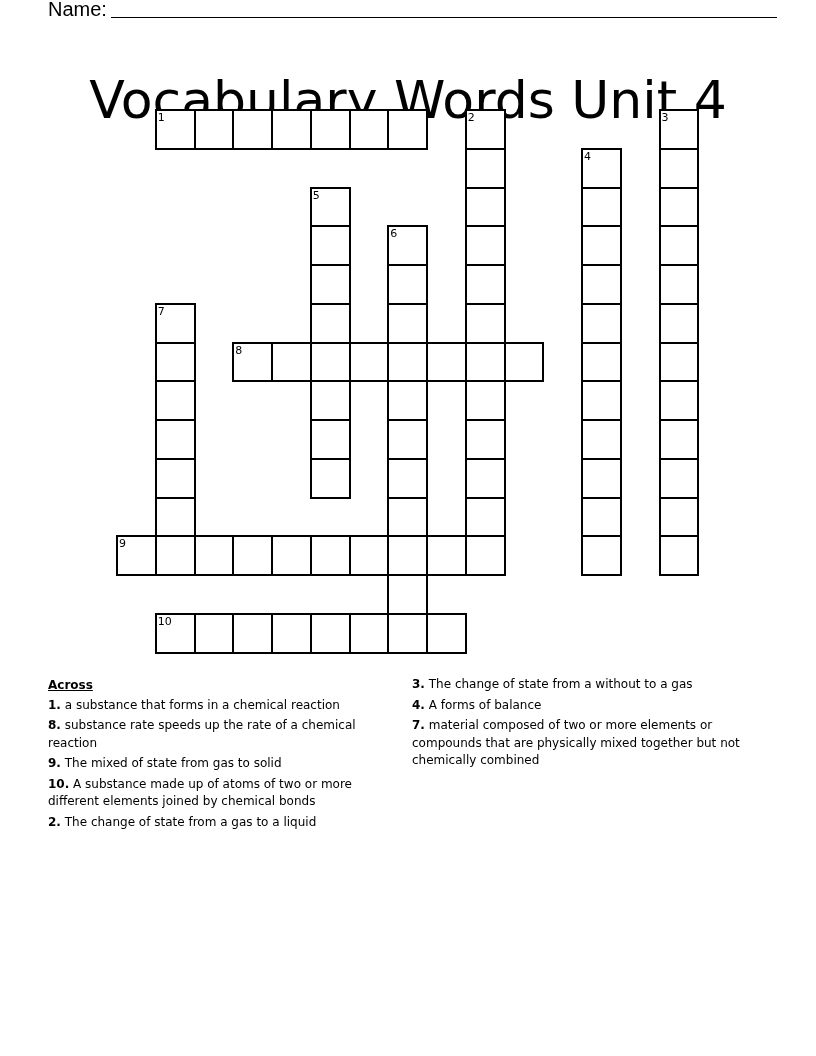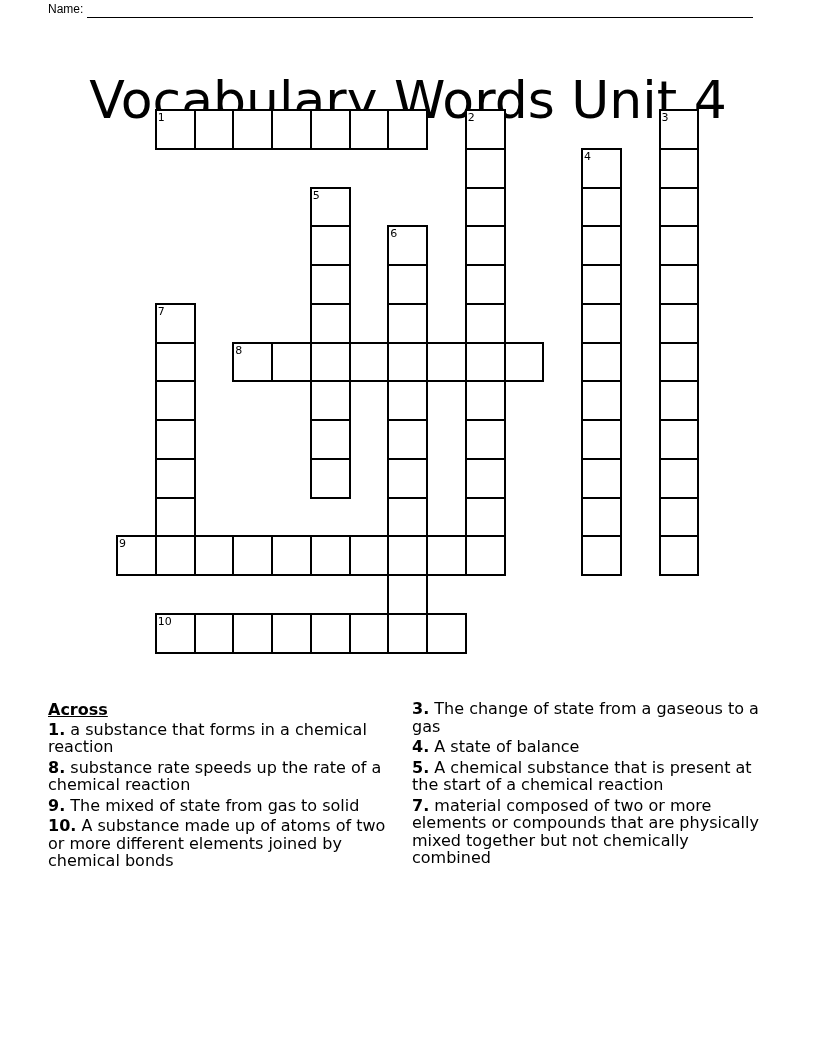--- a/index.html
+++ b/index.html
@@ -1,23 +1,23 @@
 <!DOCTYPE html>
 <html><head>
 <meta charset="utf-8">
 <style>
   html, body { margin: 0; padding: 0; background: #ffffff; }
   body { width: 816px; height: 1056px; position: relative; overflow: hidden; color: #000; }
-  .name-row { position: absolute; left: 48px; top: 0px; font-family: "Liberation Sans", sans-serif; font-size: 12px; line-height: 18px; display: flex; align-items: flex-end; justify-content: center; }
+  .name-row { position: absolute; left: 48px; top: 0px; font-family: "Liberation Sans", sans-serif; font-size: 20px; line-height: 18px; display: flex; align-items: flex-end; justify-content: center; }
   .name-line { display: inline-block; width: 666px; border-bottom: 1px solid #000; height: 15px; margin-left: 4px; }
   .title { position: absolute; left: 0; top: 30px; width: 816px; text-align: center; font-family: "DejaVu Sans", sans-serif; font-size: 52px; line-height: 70px; font-weight: normal; }
   .grid { position: absolute; left: 0; top: 0; width: 816px; height: 700px; }
   .cell { position: absolute; box-sizing: border-box; border: 2px solid #000; background: #fff; width: 40.75px; height: 40.75px; }
   .cell-num { position: absolute; left: 1px; top: 0px; font-family: "DejaVu Sans", sans-serif; font-size: 11px; line-height: 13px; }
-  .clues { position: absolute; top: 700px; font-family: "DejaVu Sans", sans-serif; font-size: 16px; line-height: 17.5px; }
+  .clues { position: absolute; top: 676px; font-family: "DejaVu Sans", sans-serif; font-size: 12px; line-height: 17.5px; }
   .clues.left { left: 48px; width: 350px; }
   .clues.right { left: 412px; width: 350px; }
   .clue-heading { font-weight: bold; text-decoration: underline; margin-top: 1px; margin-bottom: 2px; }
   .clue { margin-bottom: 3px; }
   .clue b { font-weight: bold; }
 </style>
 </head>
 <body>
 
 <div class="name-row">
@@ -136,20 +136,20 @@
     <div class="cell" style="left: 348.5px; top: 612.75px;"></div>
     <div class="cell" style="left: 426px; top: 612.75px;"></div>
   </div>
 
 <div class="clues left">
   <div class="clue-heading">Across</div>
   <div class="clue"><b>1.</b> <span>a substance that forms in a chemical reaction</span></div>
   <div class="clue"><b>8.</b> <span>substance rate speeds up the rate of a chemical reaction</span></div>
   <div class="clue"><b>9.</b> <span>The mixed of state from gas to solid</span></div>
   <div class="clue"><b>10.</b> <span>A substance made up of atoms of two or more different elements joined by chemical bonds</span></div>
+  <div class="clue"><b>2.</b> <span>The change of state from a gas to a liquid</span></div>
 </div>
 
 <div class="clues right">
-  <div class="clue"><b>3.</b> <span>The change of state from a gaseous to a gas</span></div>
-  <div class="clue"><b>4.</b> <span>A state of balance</span></div>
-  <div class="clue"><b>5.</b> <span>A chemical substance that is present at the start of a chemical reaction</span></div>
+  <div class="clue"><b>3.</b> <span>The change of state from a without to a gas</span></div>
+  <div class="clue"><b>4.</b> <span>A forms of balance</span></div>
   <div class="clue"><b>7.</b> <span>material composed of two or more elements or compounds that are physically mixed together but not chemically combined</span></div>
 </div>
 
 </body></html>

